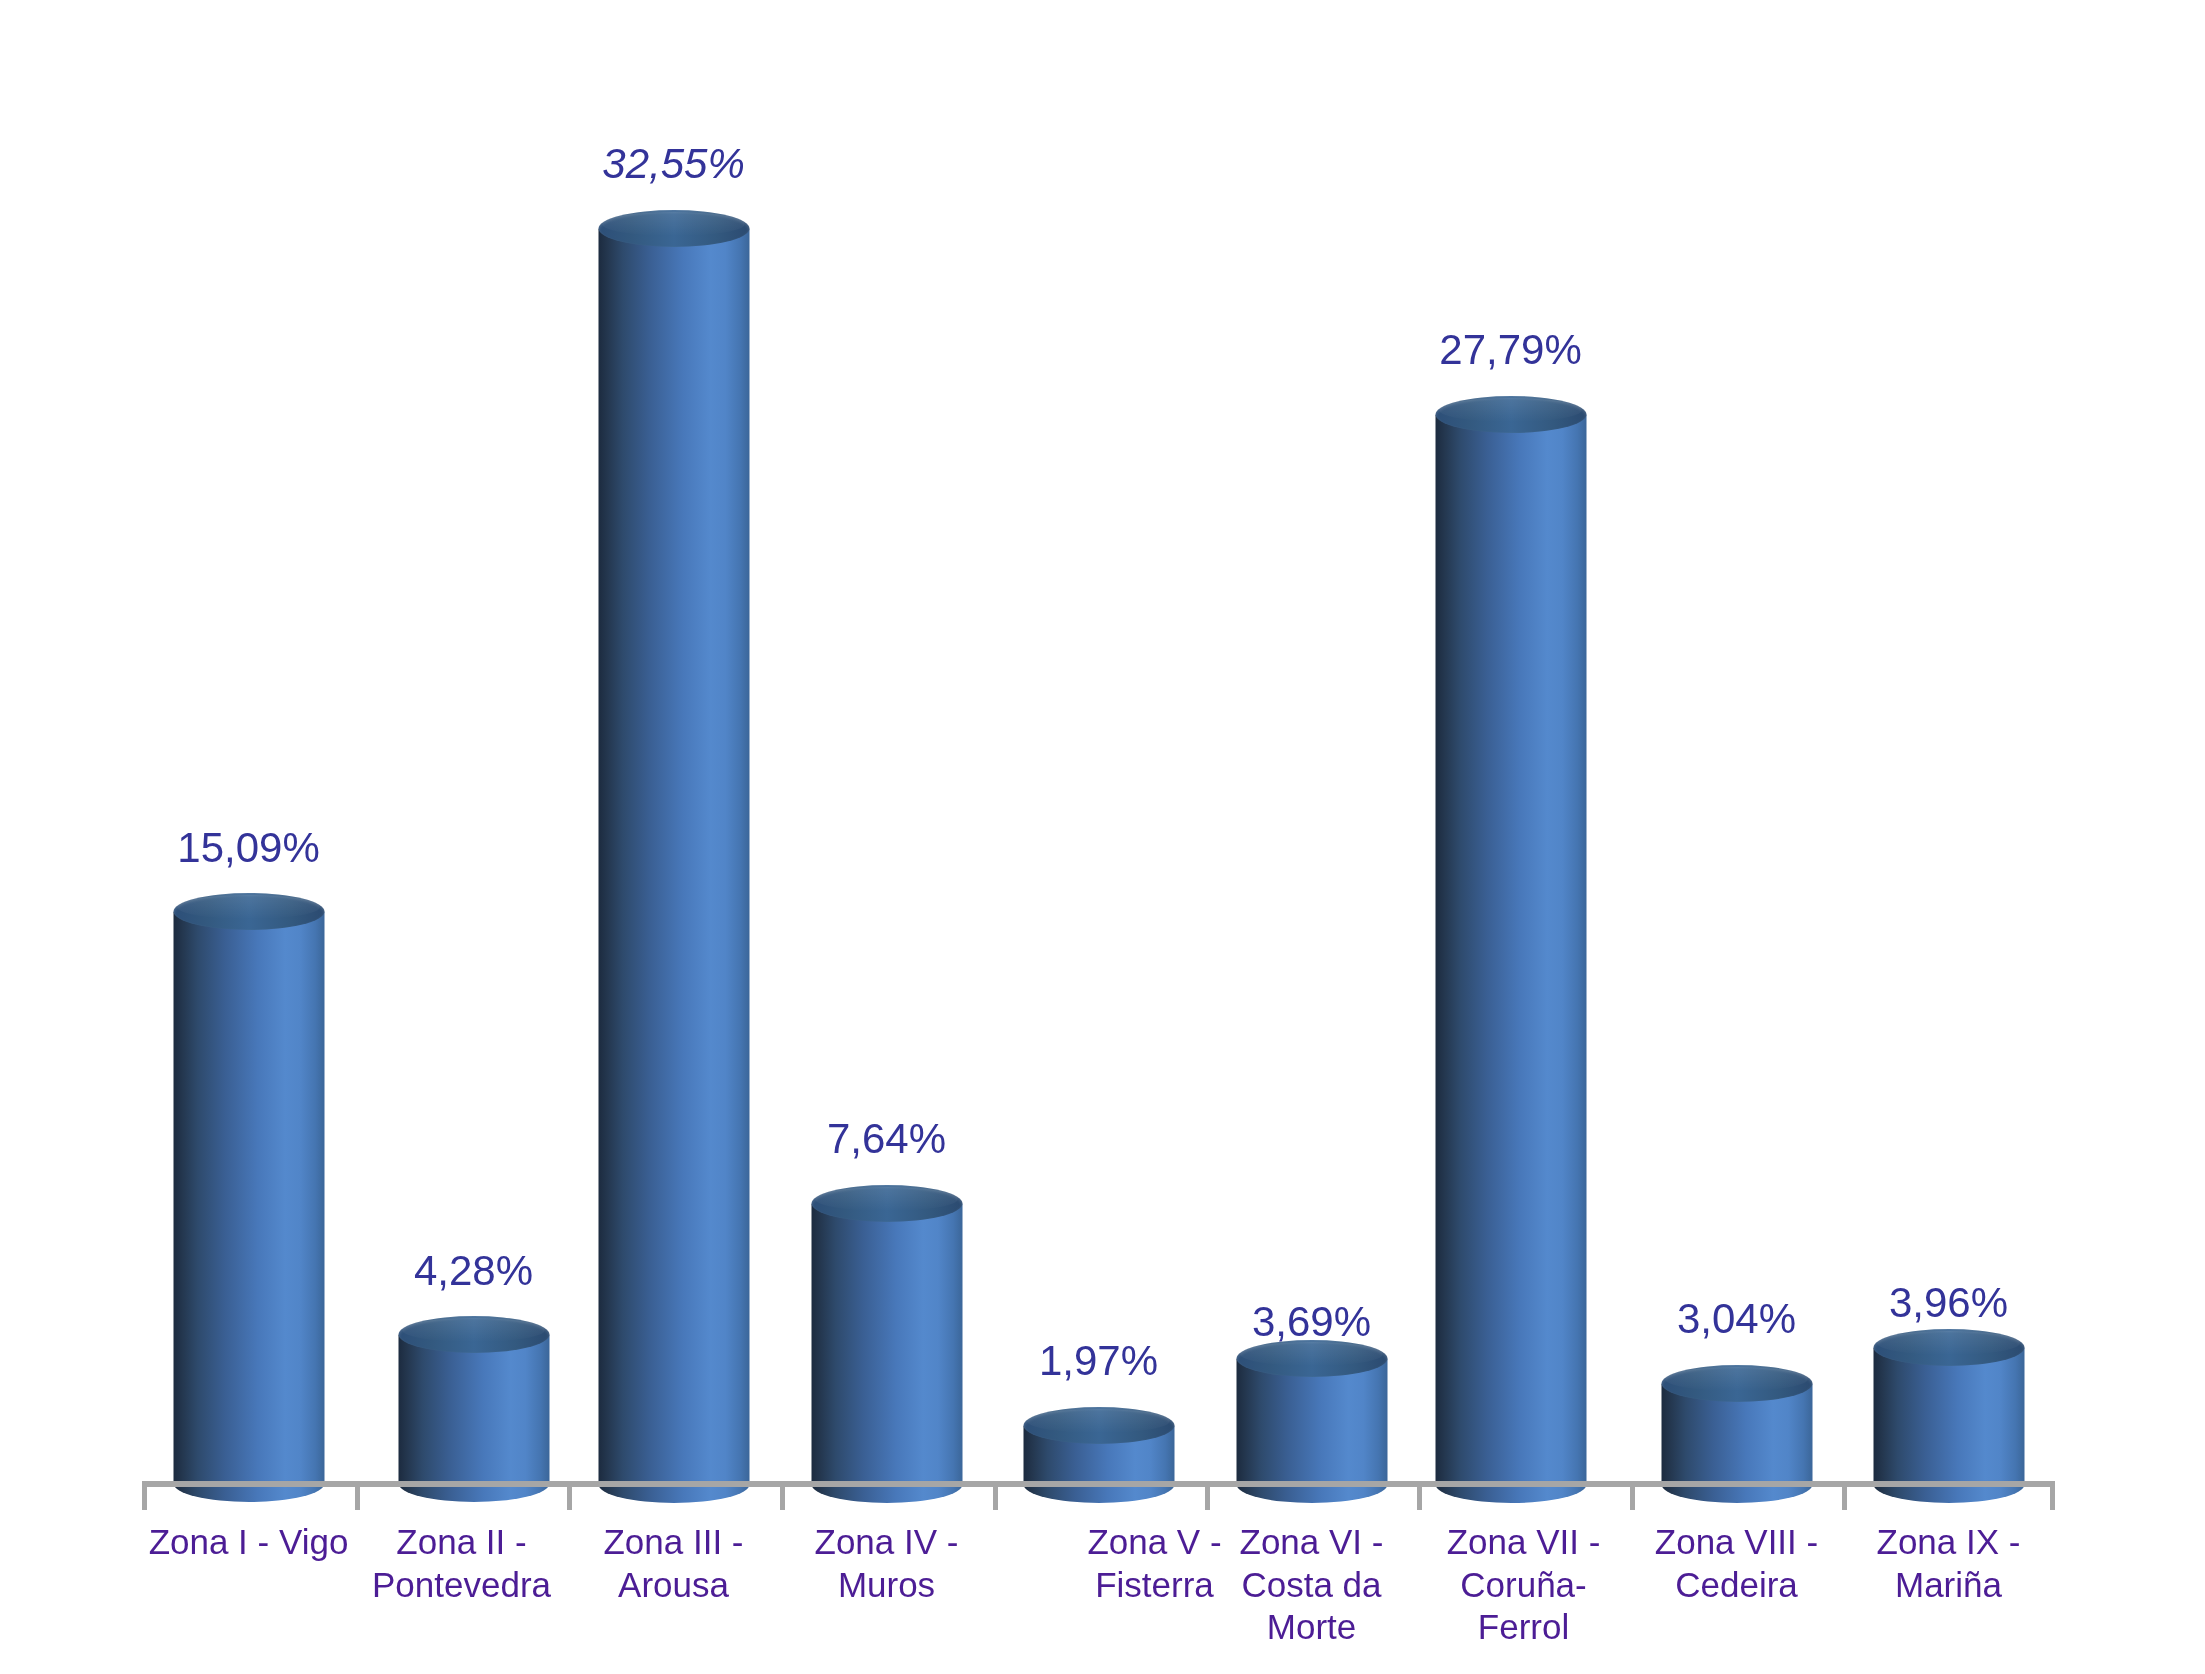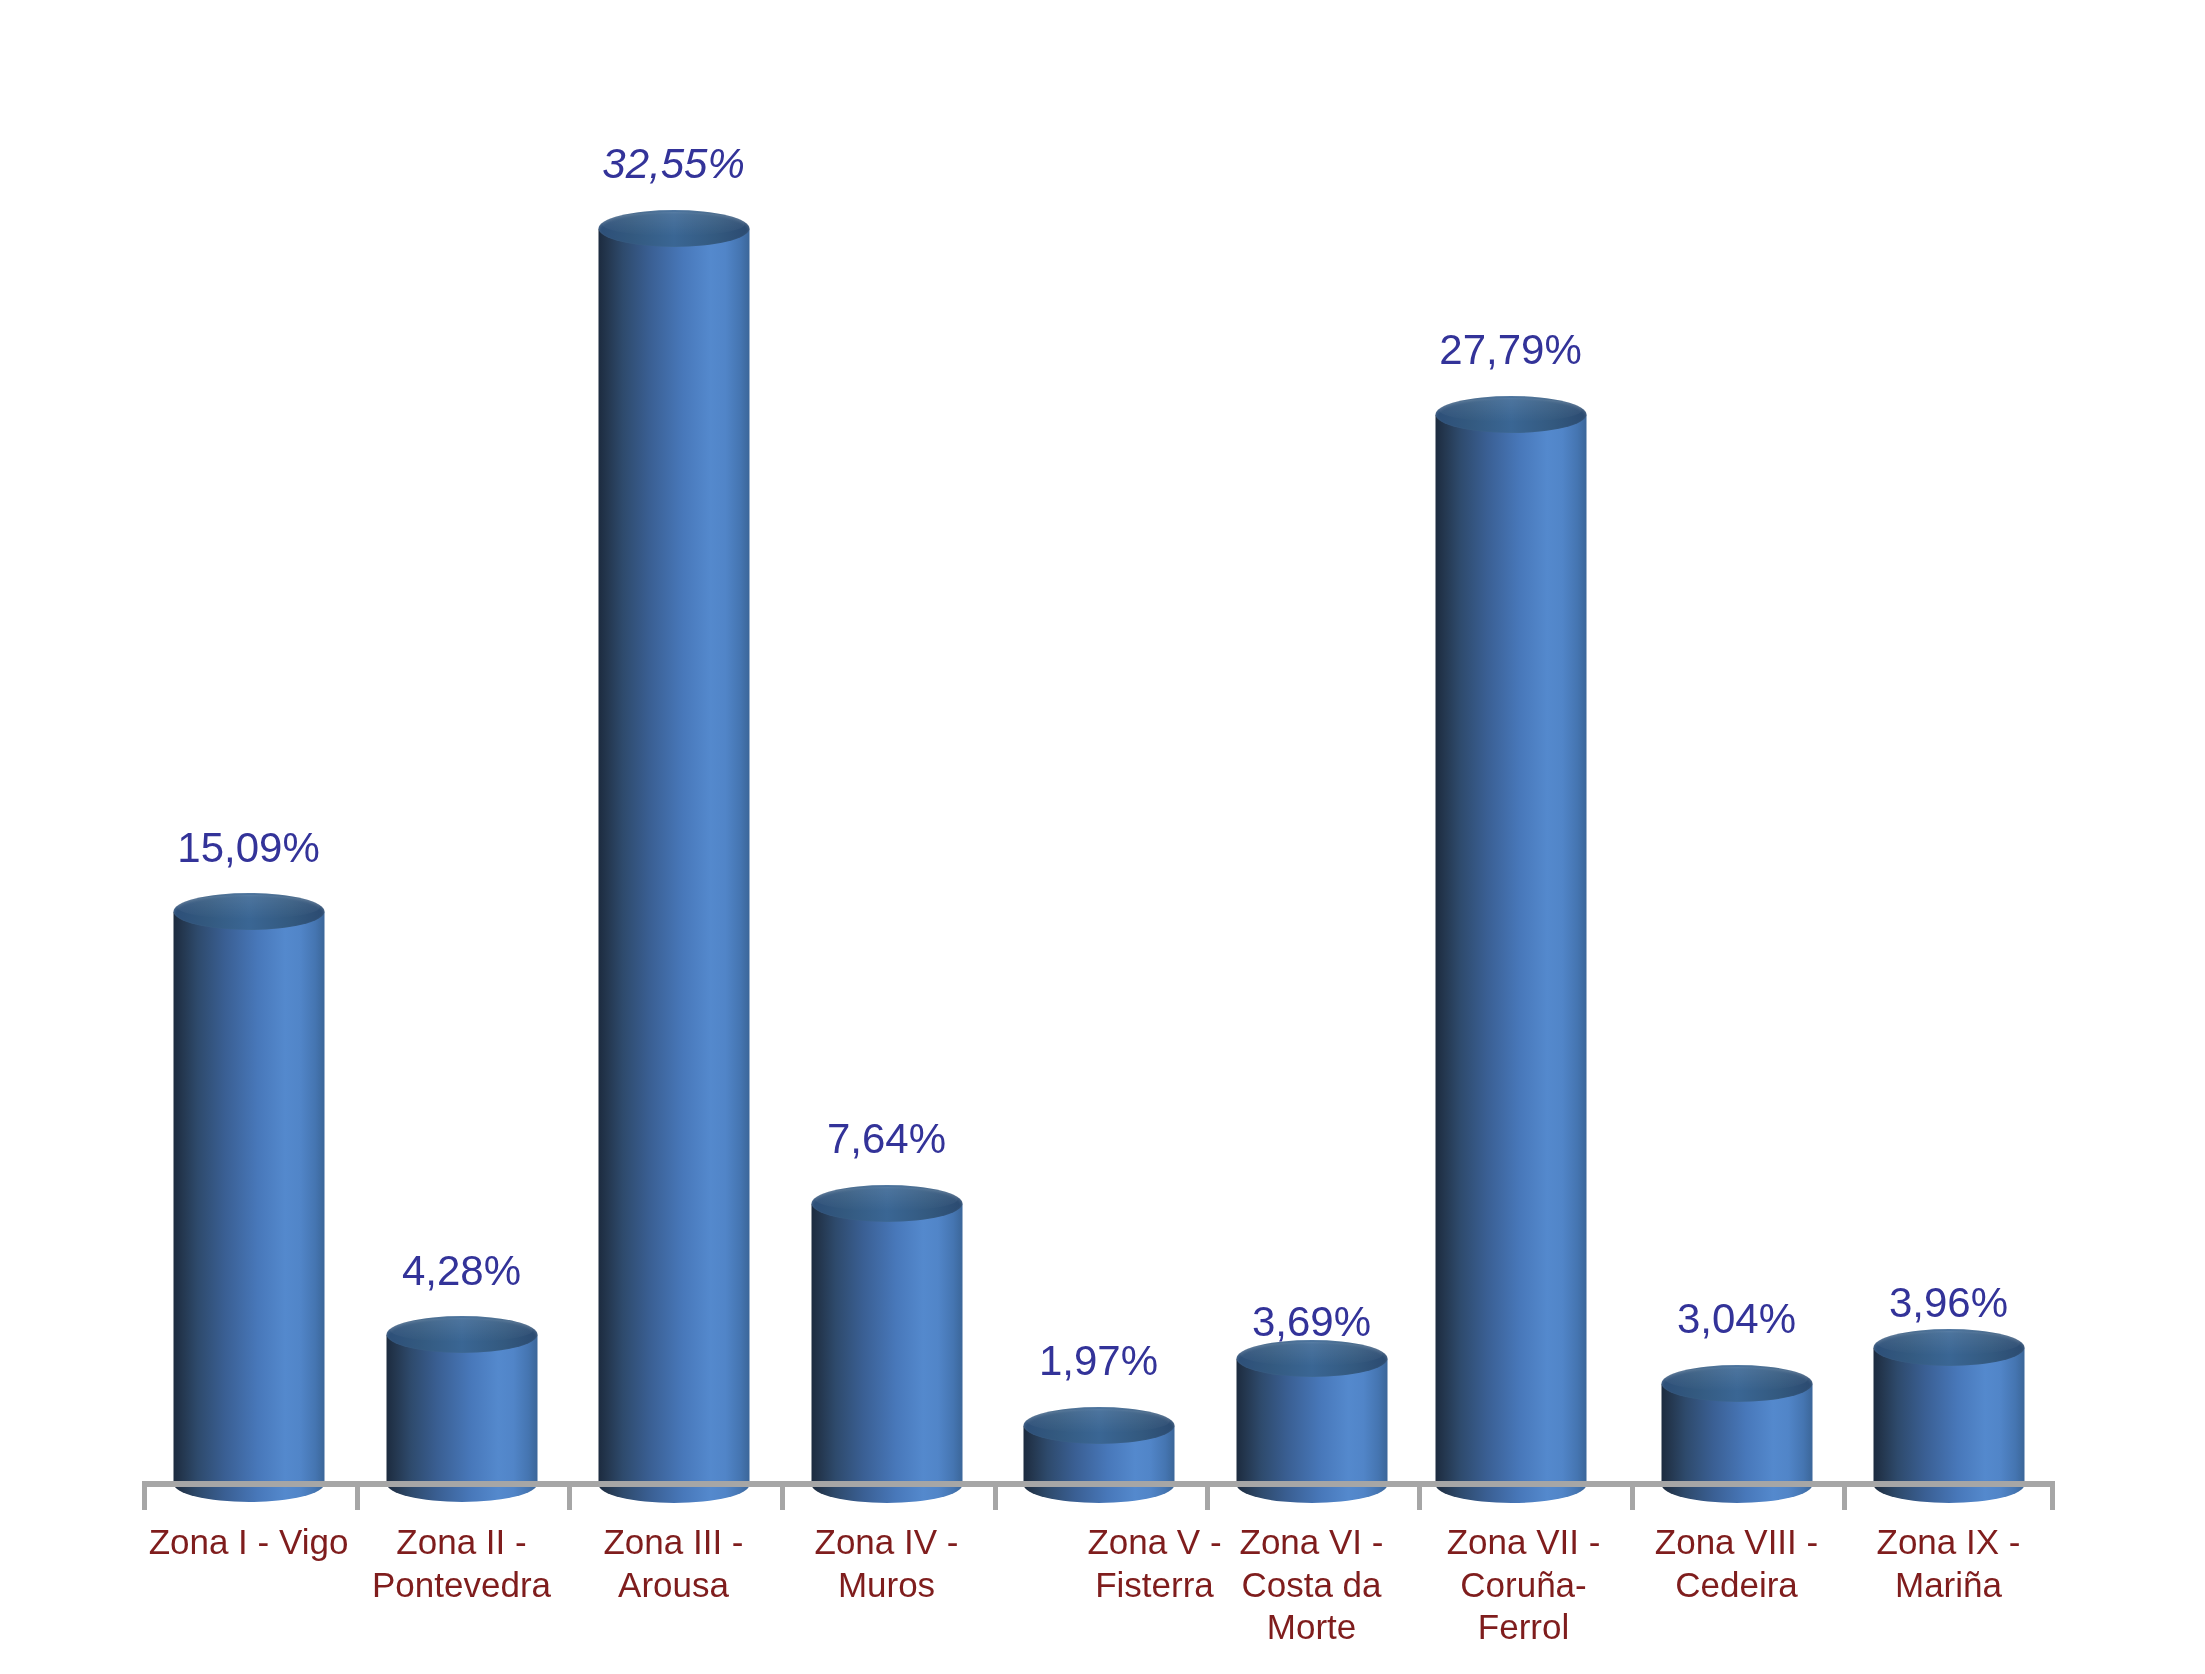--- a/index.html
+++ b/index.html
@@ -161,21 +161,21 @@
     font-size: 42px;
     line-height: 1;
   }
 
   
   .cat-label {
     position: absolute;
     top: 1521px;
     width: 213px;
     text-align: center;
-    color: #7f1d1d;
+    color: #4c1d95;
     font-family: "Liberation Sans", sans-serif;
     font-size: 35px;
     line-height: 1.22;
     white-space: pre-line;
   }
 </style>
 </head>
 <body>
 
 <div id="chart-root">
@@ -184,21 +184,21 @@
 
     <div id="bars-layer">
         <div class="bar-slot" style="left: 142px; width: 213px;">
           <div class="cylinder" title="Zona I - Vigo: 15,09%" style="top: 893px; height: 609px;">
             <div class="cyl-bottom"></div>
             <div class="cyl-body"></div>
             <div class="cyl-top"></div>
           </div>
           <div class="data-label" style="top: 827px;">15,09%</div>
         </div>
-        <div class="bar-slot" style="left: 355px; width: 213px;">
+        <div class="bar-slot" style="left: 367px; width: 213px;">
           <div class="cylinder" title="Zona II - Pontevedra: 4,28%" style="top: 1316px; height: 186px;">
             <div class="cyl-bottom"></div>
             <div class="cyl-body"></div>
             <div class="cyl-top"></div>
           </div>
           <div class="data-label" style="top: 1250px;">4,28%</div>
         </div>
         <div class="bar-slot" style="left: 567px; width: 213px;">
           <div class="cylinder" title="Zona III - Arousa: 32,55%" style="top: 210px; height: 1293px;">
             <div class="cyl-bottom"></div>

